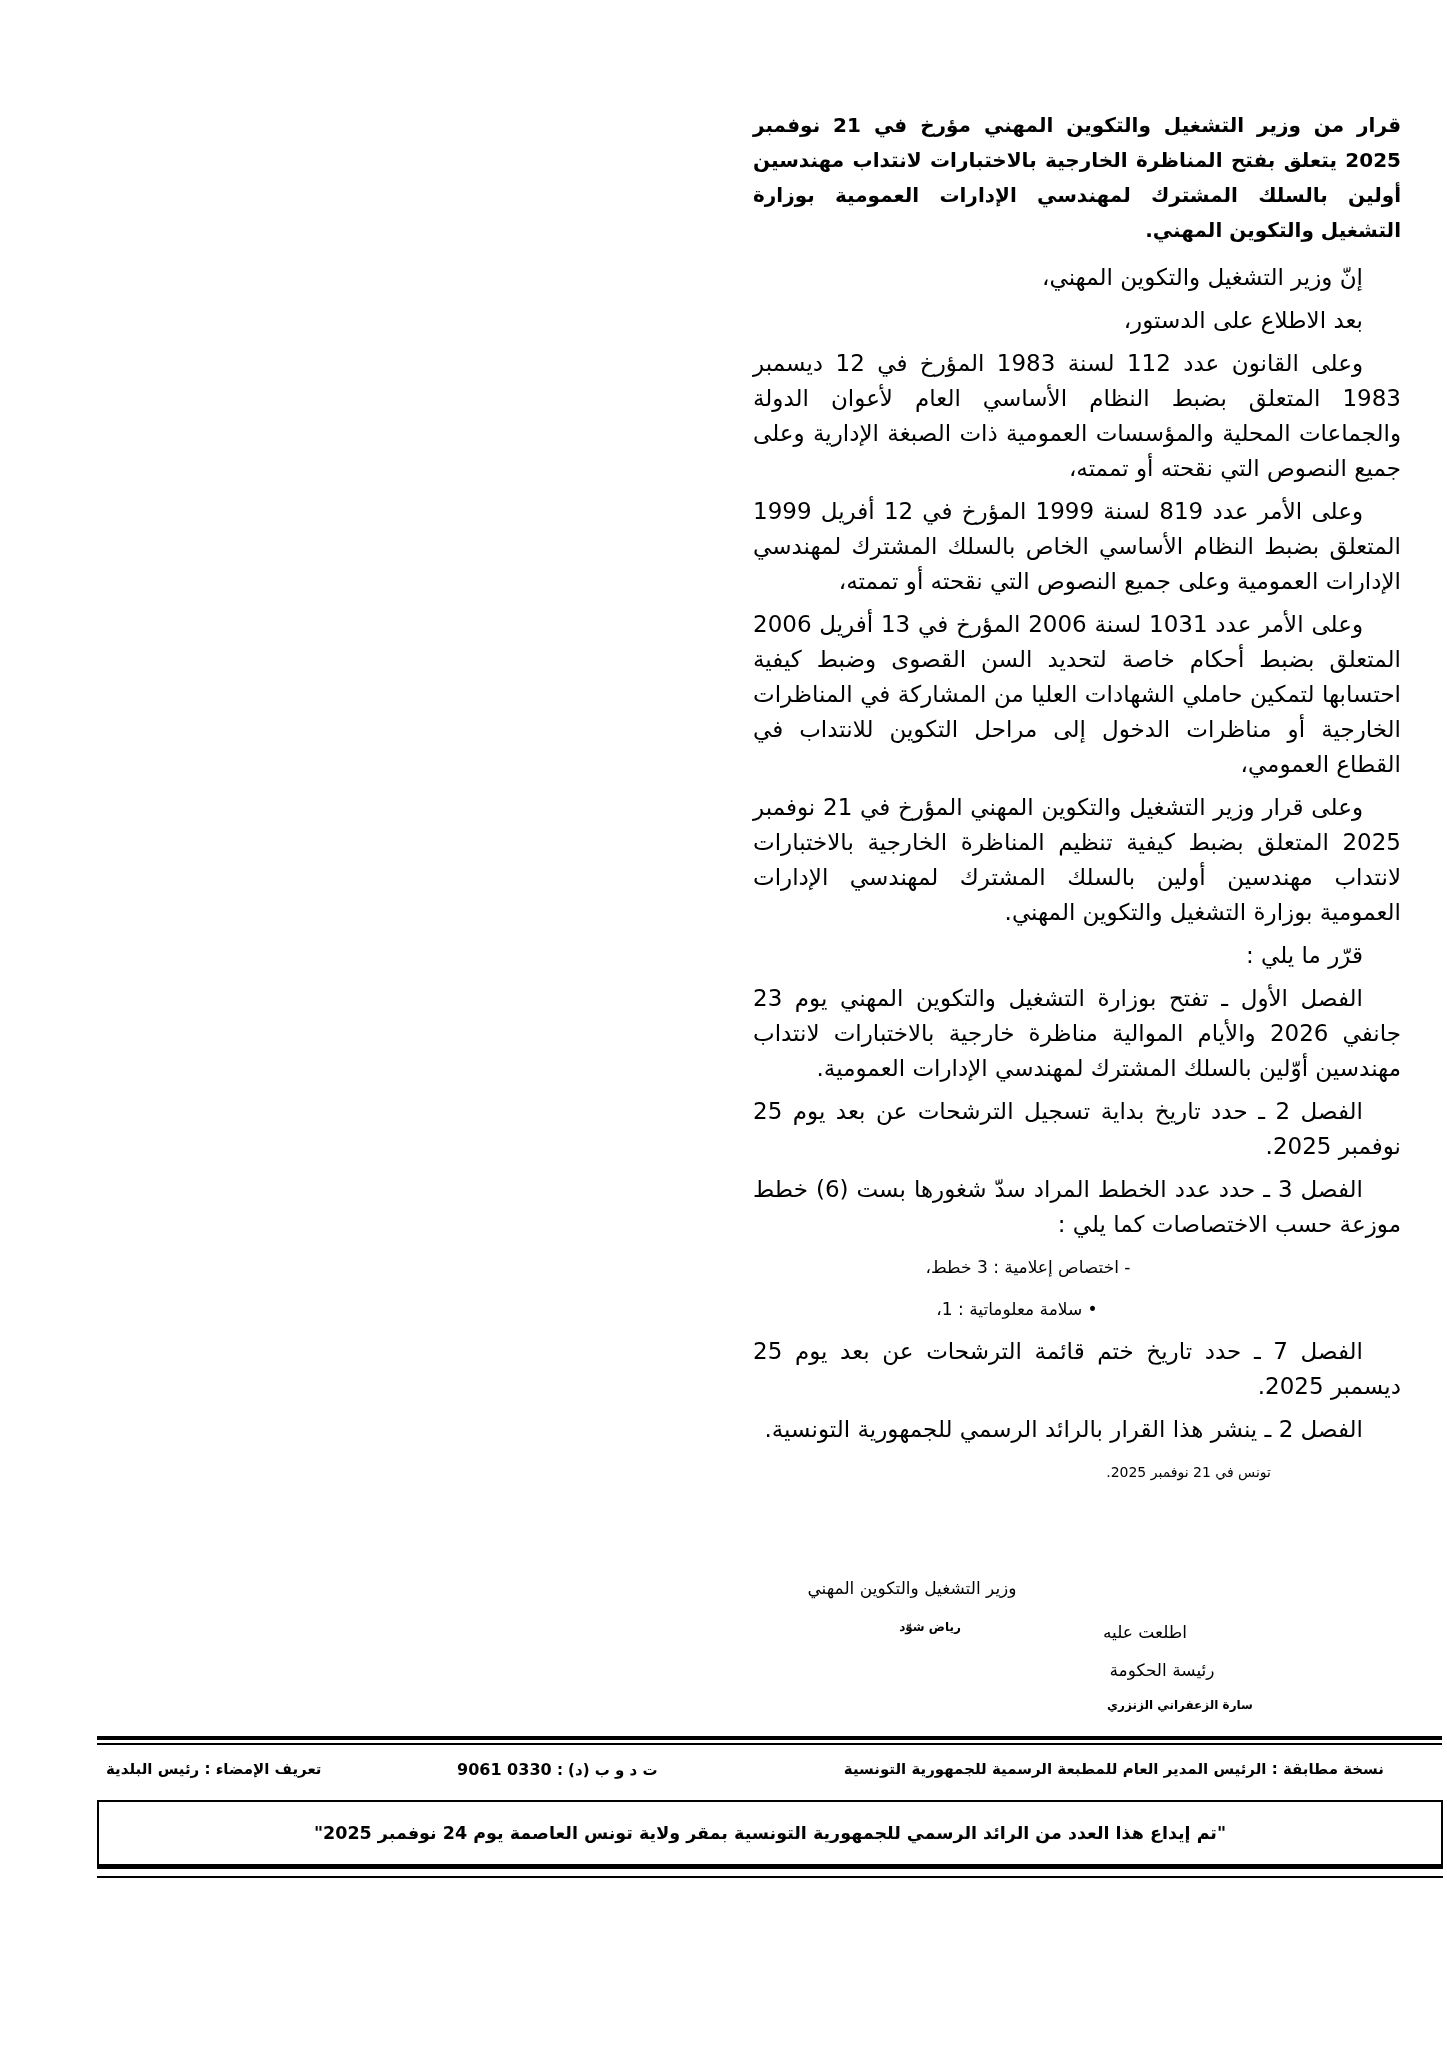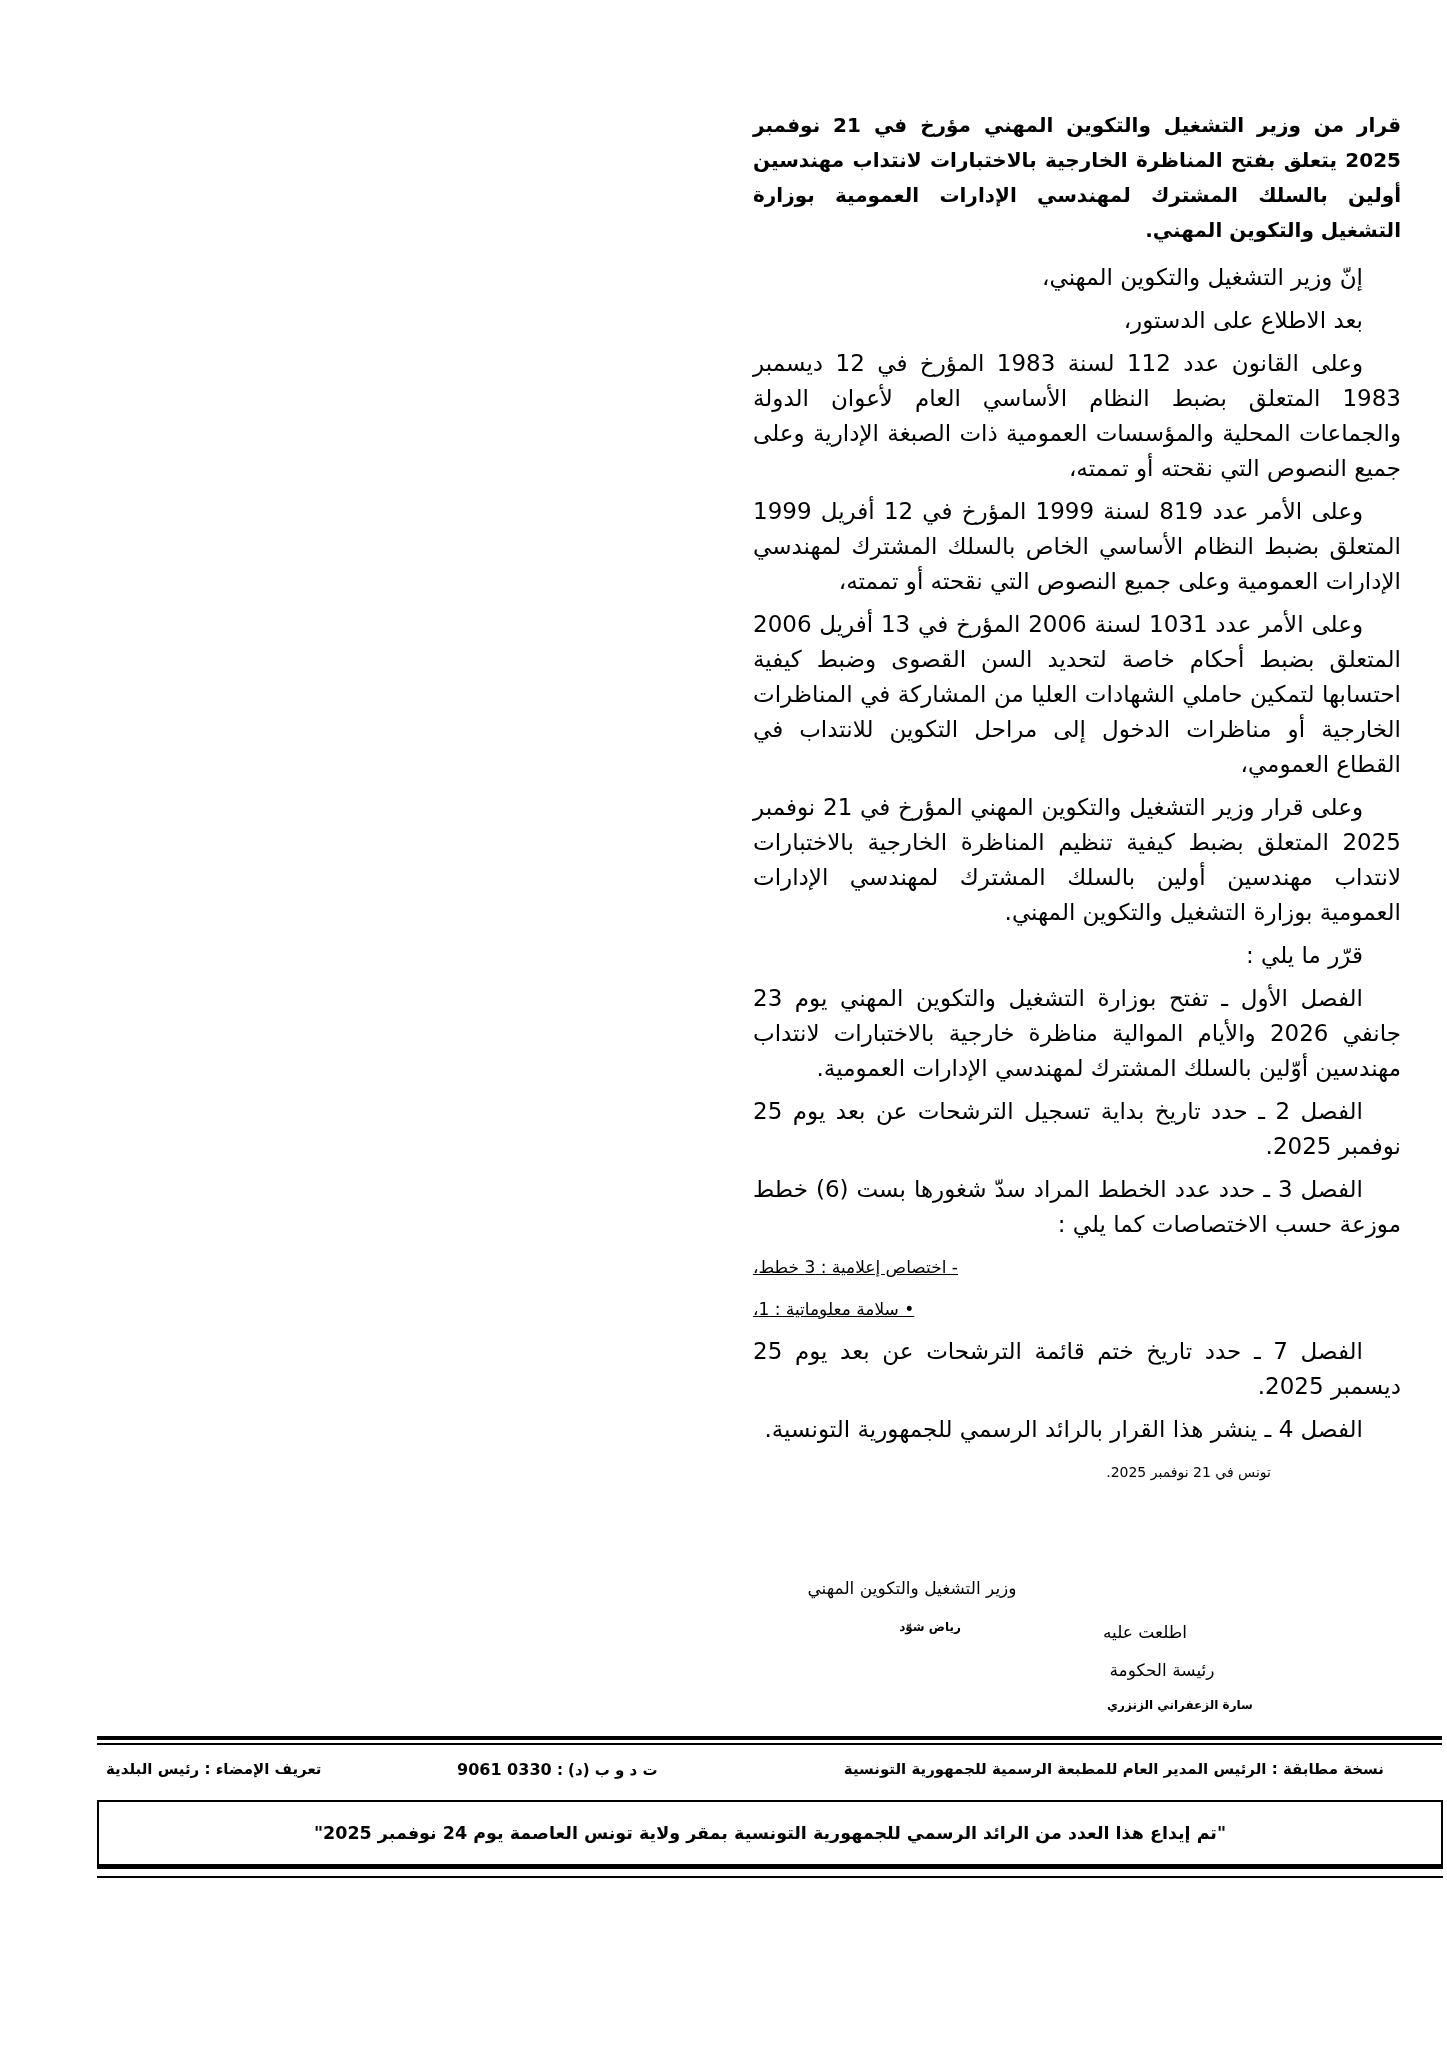--- a/index.html
+++ b/index.html
@@ -40,22 +40,21 @@
   .para {
     font-size: 23px;
     line-height: 35px;
     margin: 0 0 8px 0;
     text-indent: 38px;
   }
   .list-item {
     font-size: 17px;
     line-height: 35px;
     margin: 7px 0 7px 0;
-    text-align: left;
-    text-decoration: underline;
+    text-align: center;
   }
   .list-item.dash   { padding-right: 98px; }
   .list-item.bullet { padding-right: 120px; }
   .dateline {
     font-size: 14px;
     line-height: 35px;
     margin: 4px 0 0 0;
     padding-right: 130px;
     text-align: right;
   }
@@ -142,21 +141,21 @@
     <p class="para">الفصل الأول ـ تفتح بوزارة التشغيل والتكوين المهني يوم 23 جانفي 2026 والأيام الموالية مناظرة خارجية بالاختبارات لانتداب مهندسين أوّلين بالسلك المشترك لمهندسي الإدارات العمومية.</p>
     <p class="para">الفصل 2 ـ حدد تاريخ بداية تسجيل الترشحات عن بعد يوم 25 نوفمبر 2025.</p>
     <p class="para">الفصل 3 ـ حدد عدد الخطط المراد سدّ شغورها بست (6) خطط موزعة حسب الاختصاصات كما يلي :</p>
 
     <div>
       <p class="list-item dash">- اختصاص إعلامية : 3 خطط،</p>
       <p class="list-item bullet">• سلامة معلوماتية : 1،</p>
     </div>
 
     <p class="para">الفصل 7 ـ حدد تاريخ ختم قائمة الترشحات عن بعد يوم 25 ديسمبر 2025.</p>
-    <p class="para">الفصل 4 ـ ينشر هذا القرار بالرائد الرسمي للجمهورية التونسية.</p>
+    <p class="para">الفصل 2 ـ ينشر هذا القرار بالرائد الرسمي للجمهورية التونسية.</p>
     <p class="dateline">تونس في 21 نوفمبر 2025.</p>
   </div>
 
   <div class="sig sig-minister-post">وزير التشغيل والتكوين المهني</div>
   <div class="sig bold sig-minister-name">رياض شوّد</div>
   <div class="sig sig-seen">اطلعت عليه</div>
   <div class="sig sig-pm-post">رئيسة الحكومة</div>
   <div class="sig bold sig-pm-name">سارة الزعفراني الزنزري</div>
 
   <div class="footer-rule"></div>

